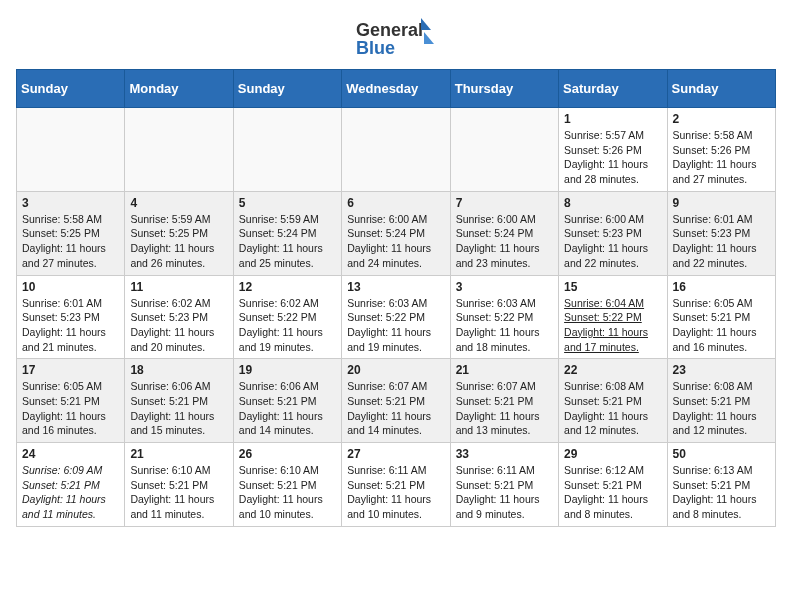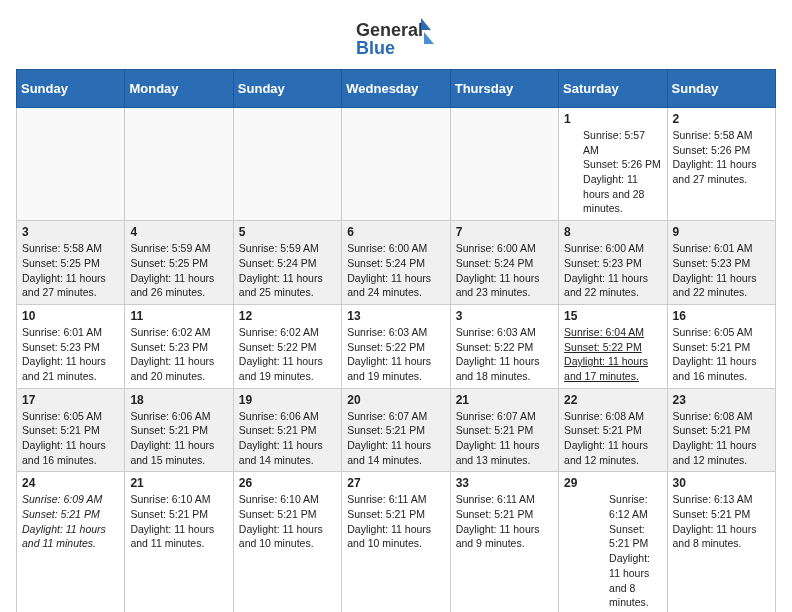--- a/index.html
+++ b/index.html
@@ -115,21 +115,21 @@
   </thead>
   <tbody id="calendar-body">
   <tr>
         <td class="empty"></td>
         <td class="empty"></td>
         <td class="empty"></td>
         <td class="empty"></td>
         <td class="empty"></td>
         <td>
           <span class="day-number">1</span>
-          <div class="day-info" style="white-space: pre-line; margin-left: 19px;">Sunrise: 5:57 AM
+          <div class="day-info" style="white-space: pre-line;">Sunrise: 5:57 AM
 Sunset: 5:26 PM
 Daylight: 11 hours and 28 minutes.</div>
         </td>
         <td>
           <span class="day-number">2</span>
           <div class="day-info" style="white-space: pre-line;">Sunrise: 5:58 AM
 Sunset: 5:26 PM
 Daylight: 11 hours and 27 minutes.</div>
         </td>
       </tr>
@@ -291,25 +291,25 @@
 Daylight: 11 hours and 10 minutes.</div>
         </td>
         <td>
           <span class="day-number">33</span>
           <div class="day-info" style="white-space: pre-line;">Sunrise: 6:11 AM
 Sunset: 5:21 PM
 Daylight: 11 hours and 9 minutes.</div>
         </td>
         <td>
           <span class="day-number">29</span>
-          <div class="day-info" style="white-space: pre-line; margin-left: 45px;">Sunrise: 6:12 AM
+          <div class="day-info" style="white-space: pre-line;">Sunrise: 6:12 AM
 Sunset: 5:21 PM
 Daylight: 11 hours and 8 minutes.</div>
         </td>
         <td>
-          <span class="day-number">30</span>
+          <span class="day-number">50</span>
           <div class="day-info" style="white-space: pre-line;">Sunrise: 6:13 AM
 Sunset: 5:21 PM
 Daylight: 11 hours and 8 minutes.</div>
         </td>
       </tr>
     </tbody>
 </table>
 
 </body></html>

